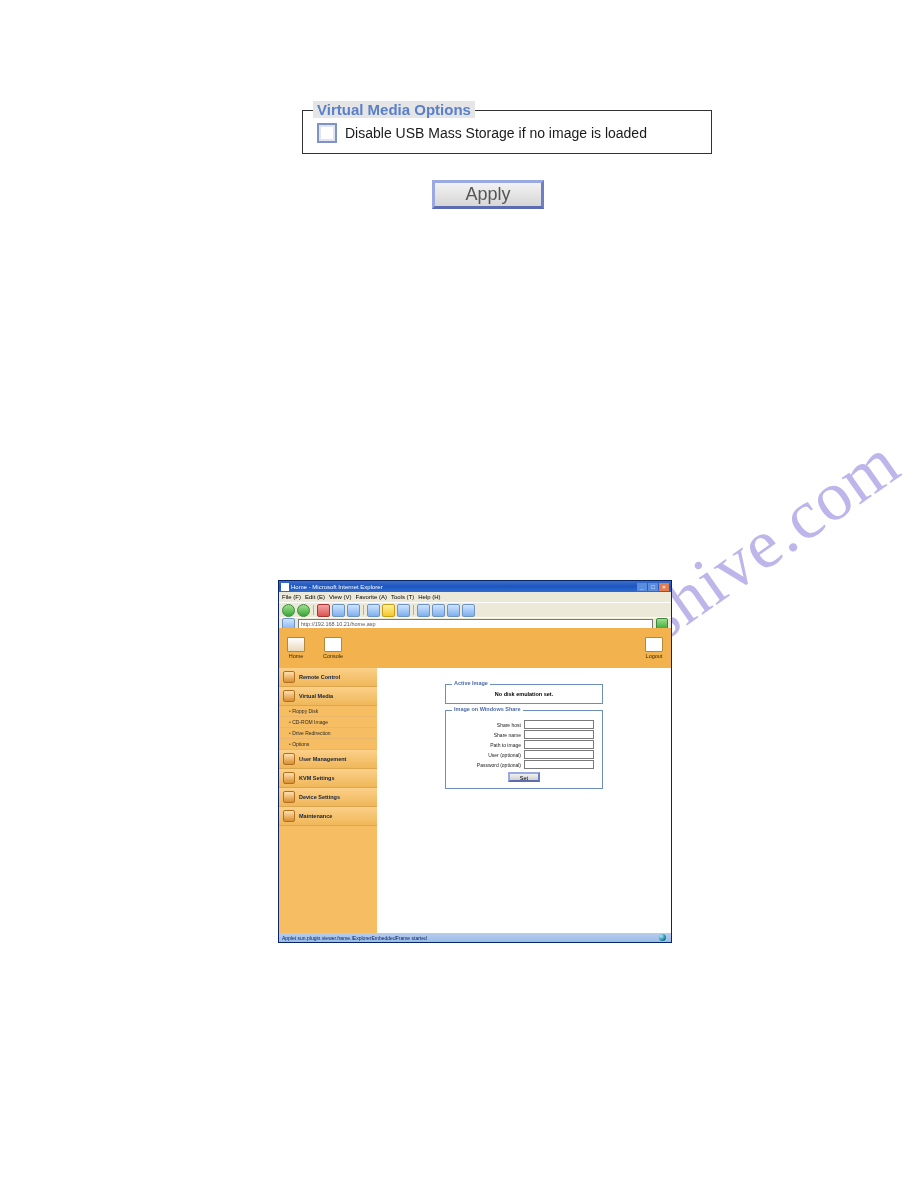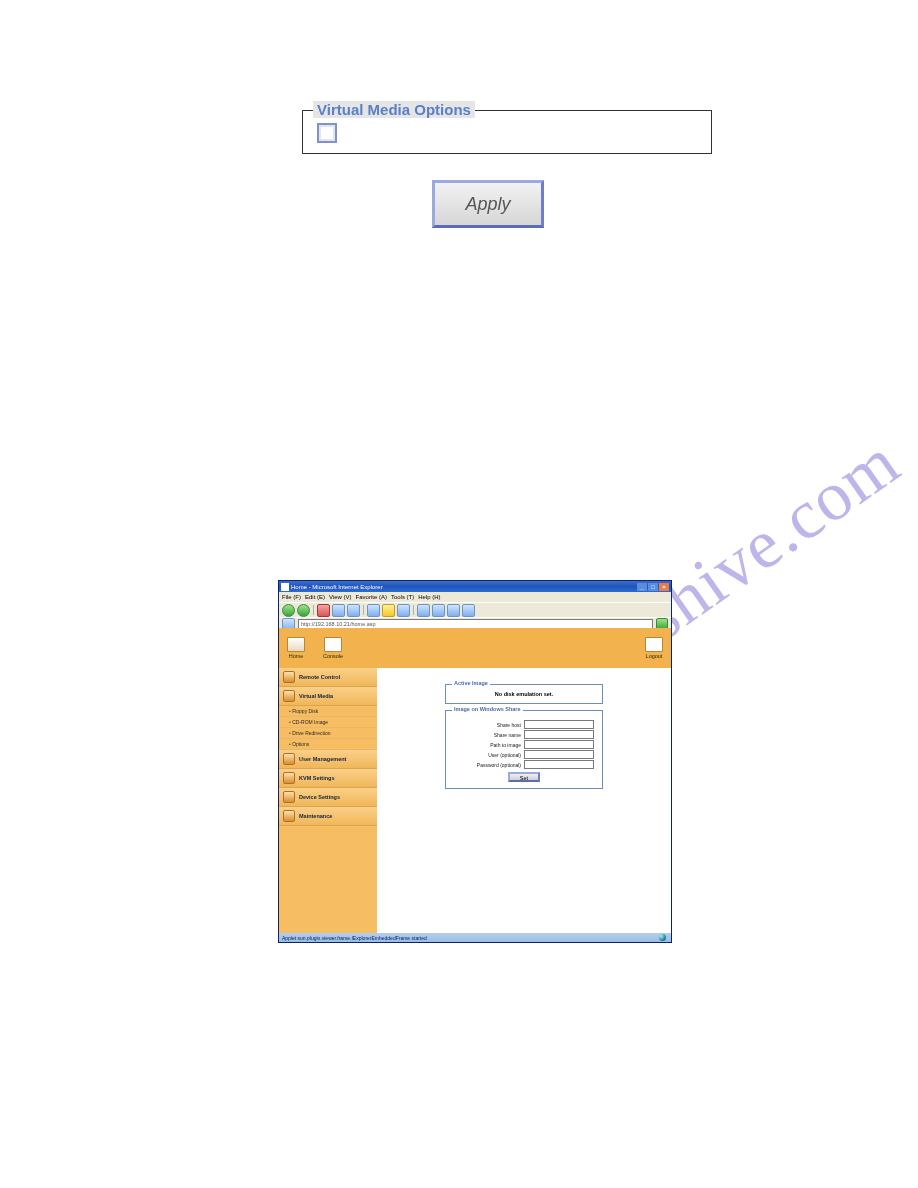--- a/index.html
+++ b/index.html
@@ -44,28 +44,27 @@
     border: 2px solid #8093c3;
     box-shadow: inset 0 0 0 2px #dfe5f3;
     background: #fff;
   }
 
   .apply-btn {
     position: absolute;
     top: 180px;
     left: 432px;
     width: 112px;
-    height: 48px;
+    height: 29px;
     font-size: 18px;
     color: #555;
     background: linear-gradient(#f2f2f2, #d6d6d6);
     border: 3px solid;
     border-color: #9aa9df #6f7fc7 #5d6cb1 #9aa9df;
     cursor: pointer;
-    font-style: italic;
   }
 
   
   .watermark {
     position: absolute;
     top: 560px;
     left: 430px;
     font-size: 70px;
     color: rgba(110, 90, 210, 0.45);
     transform: rotate(-35deg);
@@ -215,20 +214,21 @@
   .ie-status .globe{ width:7px;height:7px;border-radius:50%;
     background:radial-gradient(circle at 30% 30%, #aee, #179 70%); margin:0 2px;}
 </style>
 </head>
 <body>
 
 <div class="vm-options">
   <span class="legend">Virtual Media Options</span>
   <label>
     <span class="chk"></span>
+    <span>Disable USB Mass Storage if no image is loaded</span>
   </label>
 </div>
 
 <button class="apply-btn">Apply</button>
 
 <div class="watermark">manualshive.com</div>
 
 <div class="ie-window">
 
   <div class="ie-titlebar">

